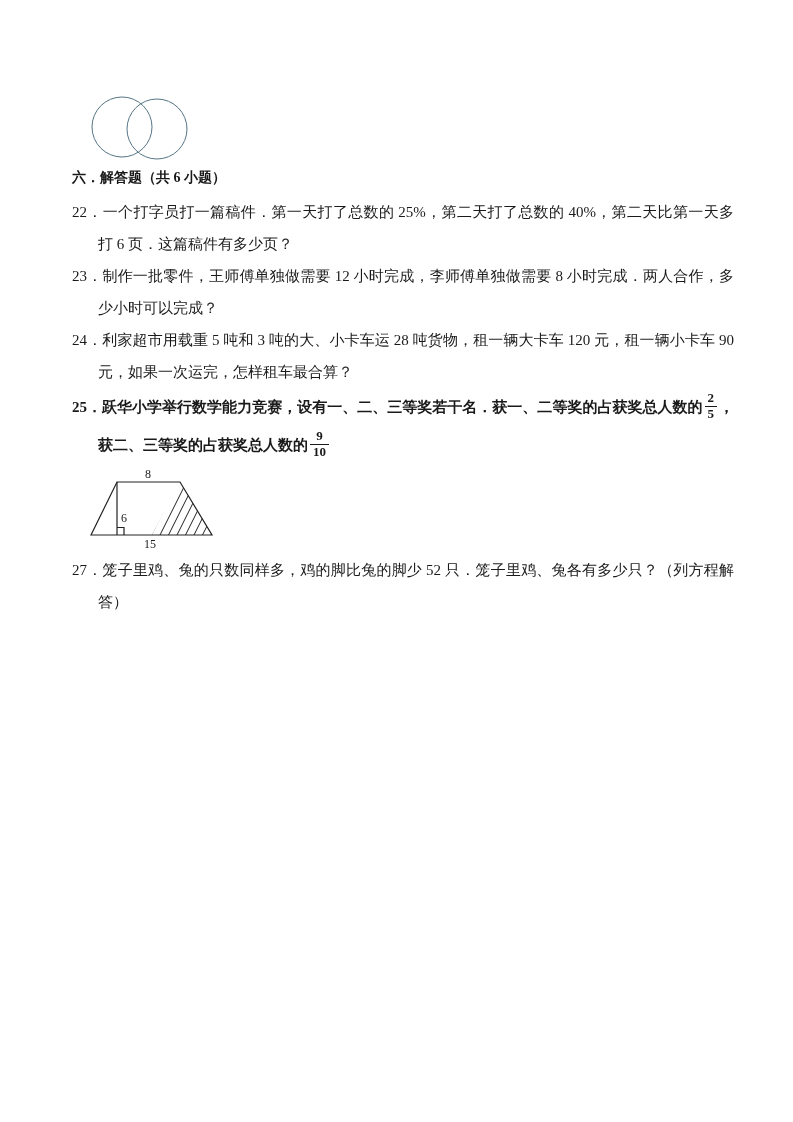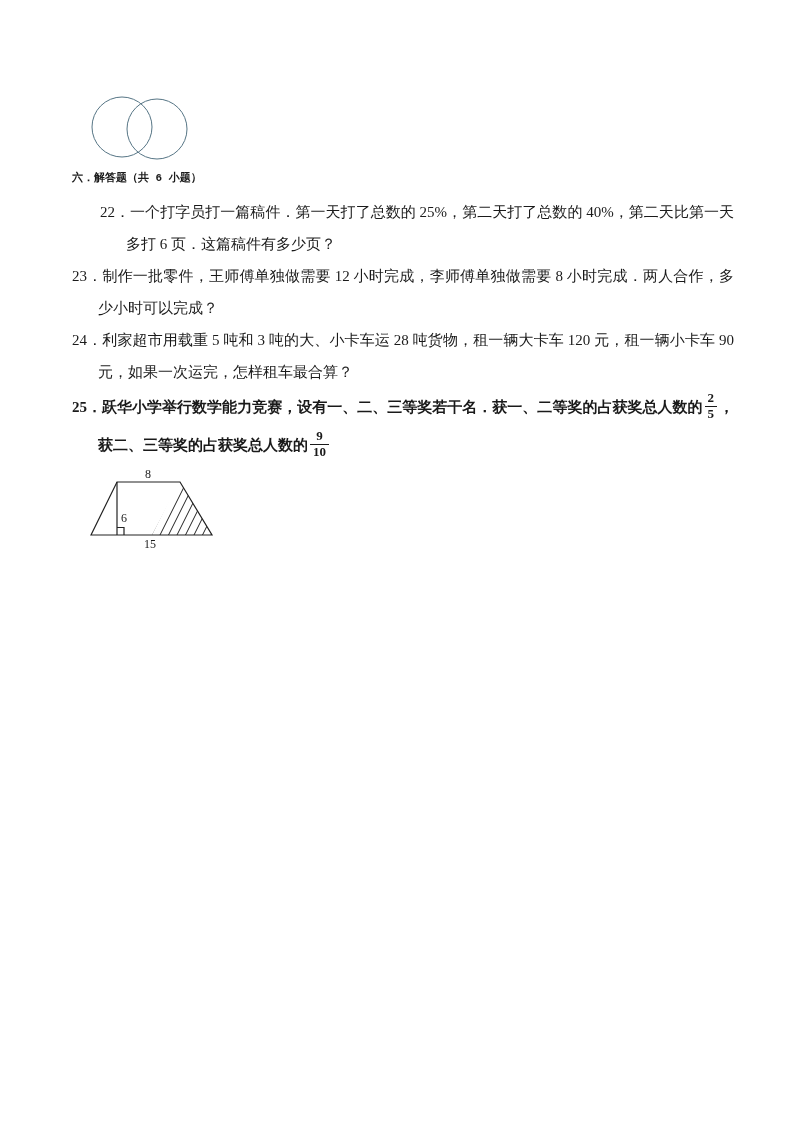--- a/index.html
+++ b/index.html
@@ -14,40 +14,38 @@
     font-family: "Liberation Serif", "DejaVu Serif", serif;
     color: #1a1a1a;
     position: relative;
   }
   .circles-figure {
     margin: 94px 0 0 88px;
     height: 70px;
   }
   .section-header {
     margin: 4px 0 0 72px;
-    font-size: 11px;
+    font-size: 14px;
     font-weight: bold;
     line-height: 20px;
-    font-family: Liberation Mono, monospace;
   }
   .content {
     width: 662px;
     margin-left: 72px;
   }
   .question {
     font-size: 15px;
     line-height: 32px;
     text-align: justify;
     padding-left: 26px;
     text-indent: -26px;
     margin: 0;
   }
   .question.first {
     margin-top: 8px;
-    margin-left: 28px;
   }
   .question.q25 {
     line-height: 38px;
     font-weight: bold;
   }
   .q-num {
     white-space: nowrap;
   }
   .frac {
     display: inline-block;
@@ -139,14 +137,17 @@
         <line class="hatch-line" x1="107.5" y1="74" x2="140.5" y2="8"></line>
         <line class="hatch-line" x1="116" y1="74" x2="149" y2="8"></line>
         <line class="hatch-line" x1="124.5" y1="74" x2="157.5" y2="8"></line>
       </g>
       <text x="64" y="12" text-anchor="middle">8</text>
       <text x="37" y="56" text-anchor="start">6</text>
       <text x="66" y="82" text-anchor="middle">15</text>
     </svg>
   </div>
 
+  <div class="question">
+    <span class="q-num">27．</span><span>笼子里鸡、兔的只数同样多，鸡的脚比兔的脚少 52 只．笼子里鸡、兔各有多少只？（列方程解答）</span>
+  </div>
 
 </div>
 
 </body></html>

